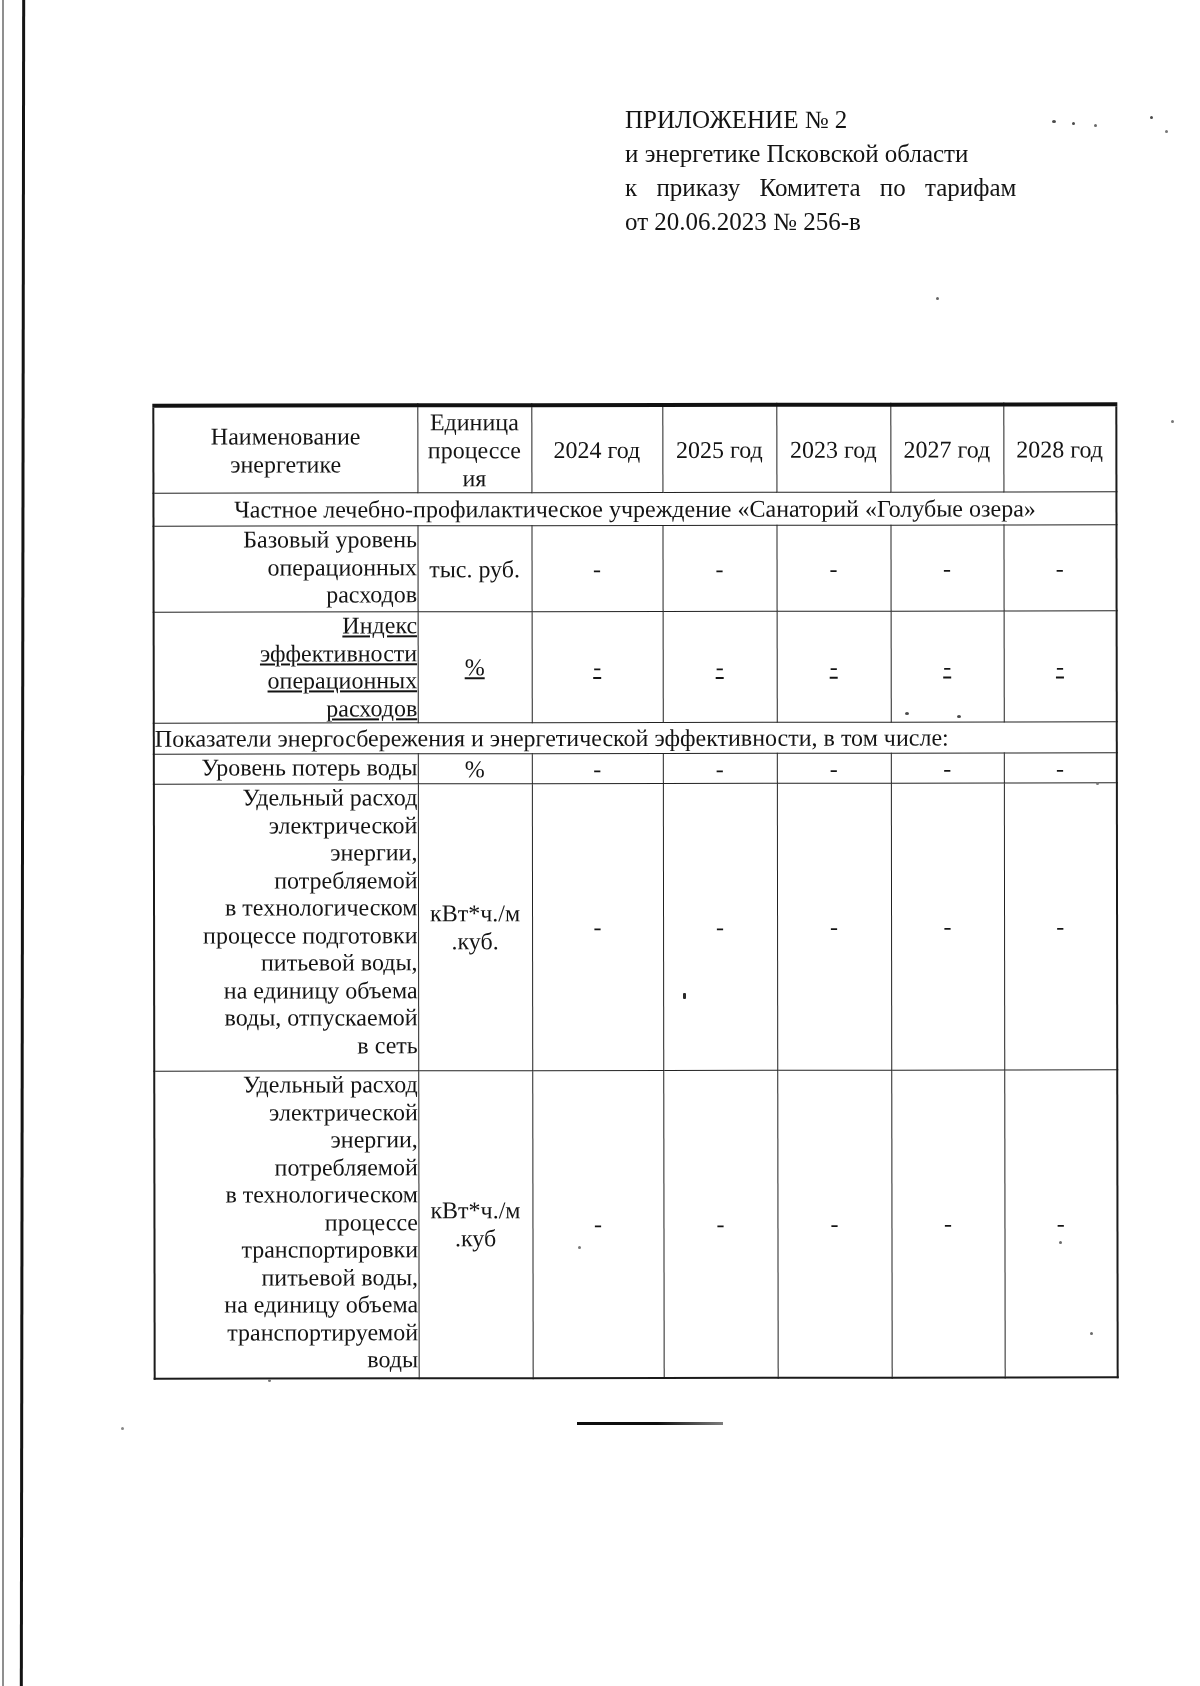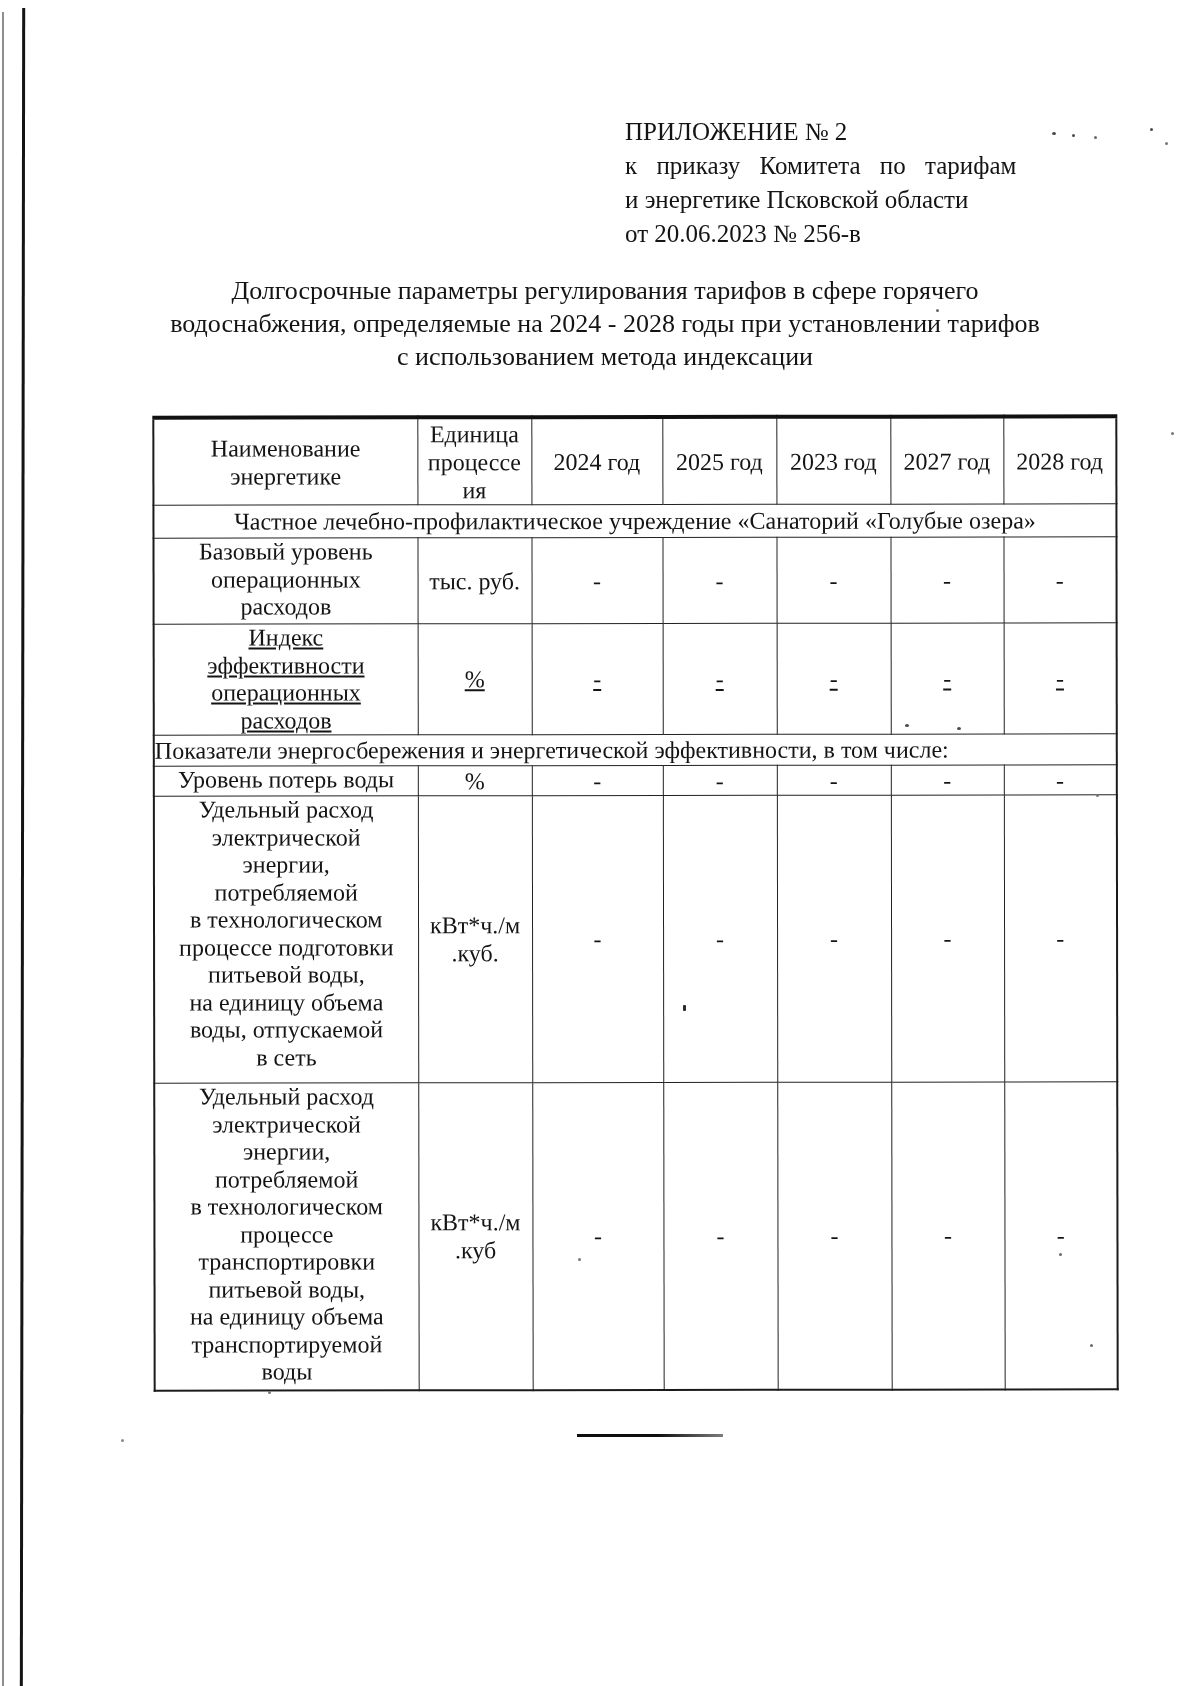--- a/index.html
+++ b/index.html
@@ -1,21 +1,21 @@
 <!DOCTYPE html>
 <html><head>
 <meta charset="utf-8">
 <style>
   html,body{margin:0;padding:0;background:#fff;}
   body{
     width:1200px;height:1686px;position:relative;overflow:hidden;
     font-family:"Liberation Serif","DejaVu Serif",serif;
     color:#141414;
   }
-  .page{position:absolute;inset:0;background:#ffffff;margin-top:12px;}
+  .page{position:absolute;inset:0;background:#ffffff;}
 
   
   .edge-line-gray{position:absolute;left:2px;top:0;width:2px;height:1686px;background:#8f8f8f;}
   .edge-line-black{position:absolute;left:21px;top:-4px;width:3px;height:1698px;background:#141414;transform:rotate(0.08deg);}
 
   
   .appendix{position:absolute;left:625px;top:103px;width:424px;font-size:25px;line-height:34px;}
   .appendix .ln{white-space:nowrap;}
   .appendix .justified{word-spacing:13px;}
 
@@ -31,21 +31,21 @@
     transform:rotate(-0.08deg);
   }
   table.params{border:2px solid #1b1b1b;border-top:4px solid #111;}
   table.params td,table.params th{
     border:1.6px solid #222;
     padding:0;font-weight:normal;overflow:hidden;
   }
   th.hdr{vertical-align:middle;text-align:center;line-height:28px;white-space:pre-line;}
   td.section-center{text-align:center;vertical-align:middle;line-height:26px;}
   td.section-left{text-align:left;vertical-align:middle;line-height:26px;padding-left:7px;}
-  td.name{vertical-align:top;text-align:center;padding:1px 6px 0 7px;line-height:27.5px;white-space:pre-line;}
+  td.name{vertical-align:top;text-align:right;padding:1px 6px 0 7px;line-height:27.5px;white-space:pre-line;}
   td.unit{vertical-align:middle;text-align:center;line-height:28px;white-space:pre-line;}
   td.val{vertical-align:middle;text-align:center;line-height:28px;}
 
   
   tr.h-head  td, tr.h-head  th{height:85px;}
   tr.h-sec1  td{height:32px;}
   tr.h-r0    td{height:85px;}
   tr.h-r1    td{height:110px;text-decoration:underline;}
   tr.h-sec2  td{height:30px;}
   tr.h-r2    td{height:29px;}
@@ -62,28 +62,25 @@
 </head>
 <body>
 
 <div class="page">
 
   <div class="edge-line-gray"></div>
   <div class="edge-line-black"></div>
 
   <div class="appendix">
     <div class="ln">ПРИЛОЖЕНИЕ № 2</div>
+    <div class="ln">и энергетике Псковской области</div>
     <div class="ln justified">к приказу Комитета по тарифам</div>
-    <div class="ln">и энергетике Псковской области</div>
     <div class="ln">от 20.06.2023 № 256-в</div>
   </div>
 
-  <div class="doc-title">Долгосрочные параметры регулирования тарифов в сфере горячего
-водоснабжения, определяемые на 2024 - 2028 годы при установлении тарифов
-с использованием метода индексации</div>
 
   <table class="params">
     <colgroup>
       <col style="width:264px">
         <col style="width:114px">
         <col style="width:131px">
       <col style="width:114px">
         <col style="width:114px">
         <col style="width:113px">
         <col style="width:113px">

